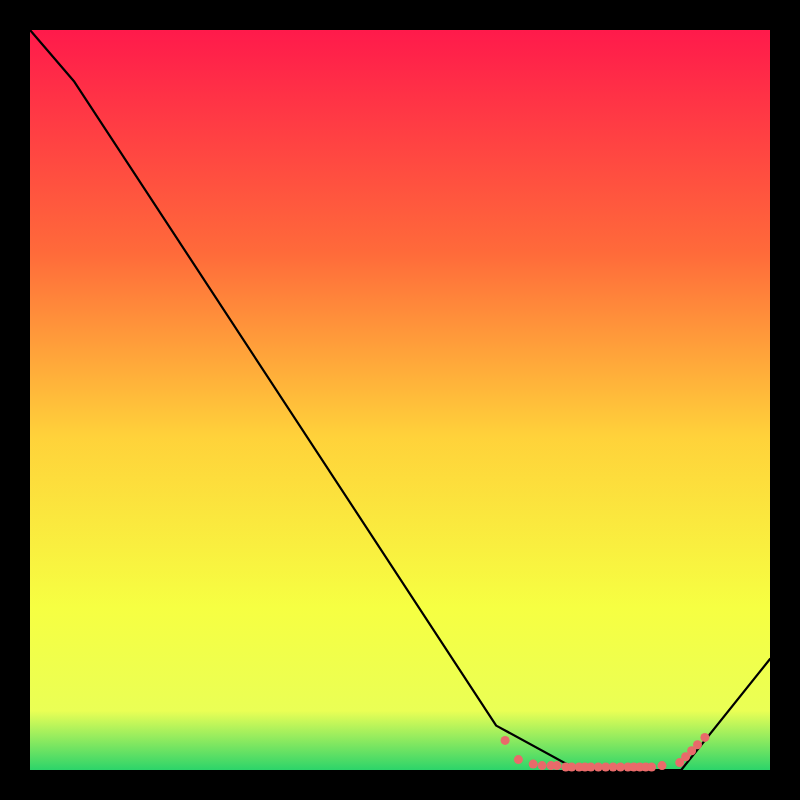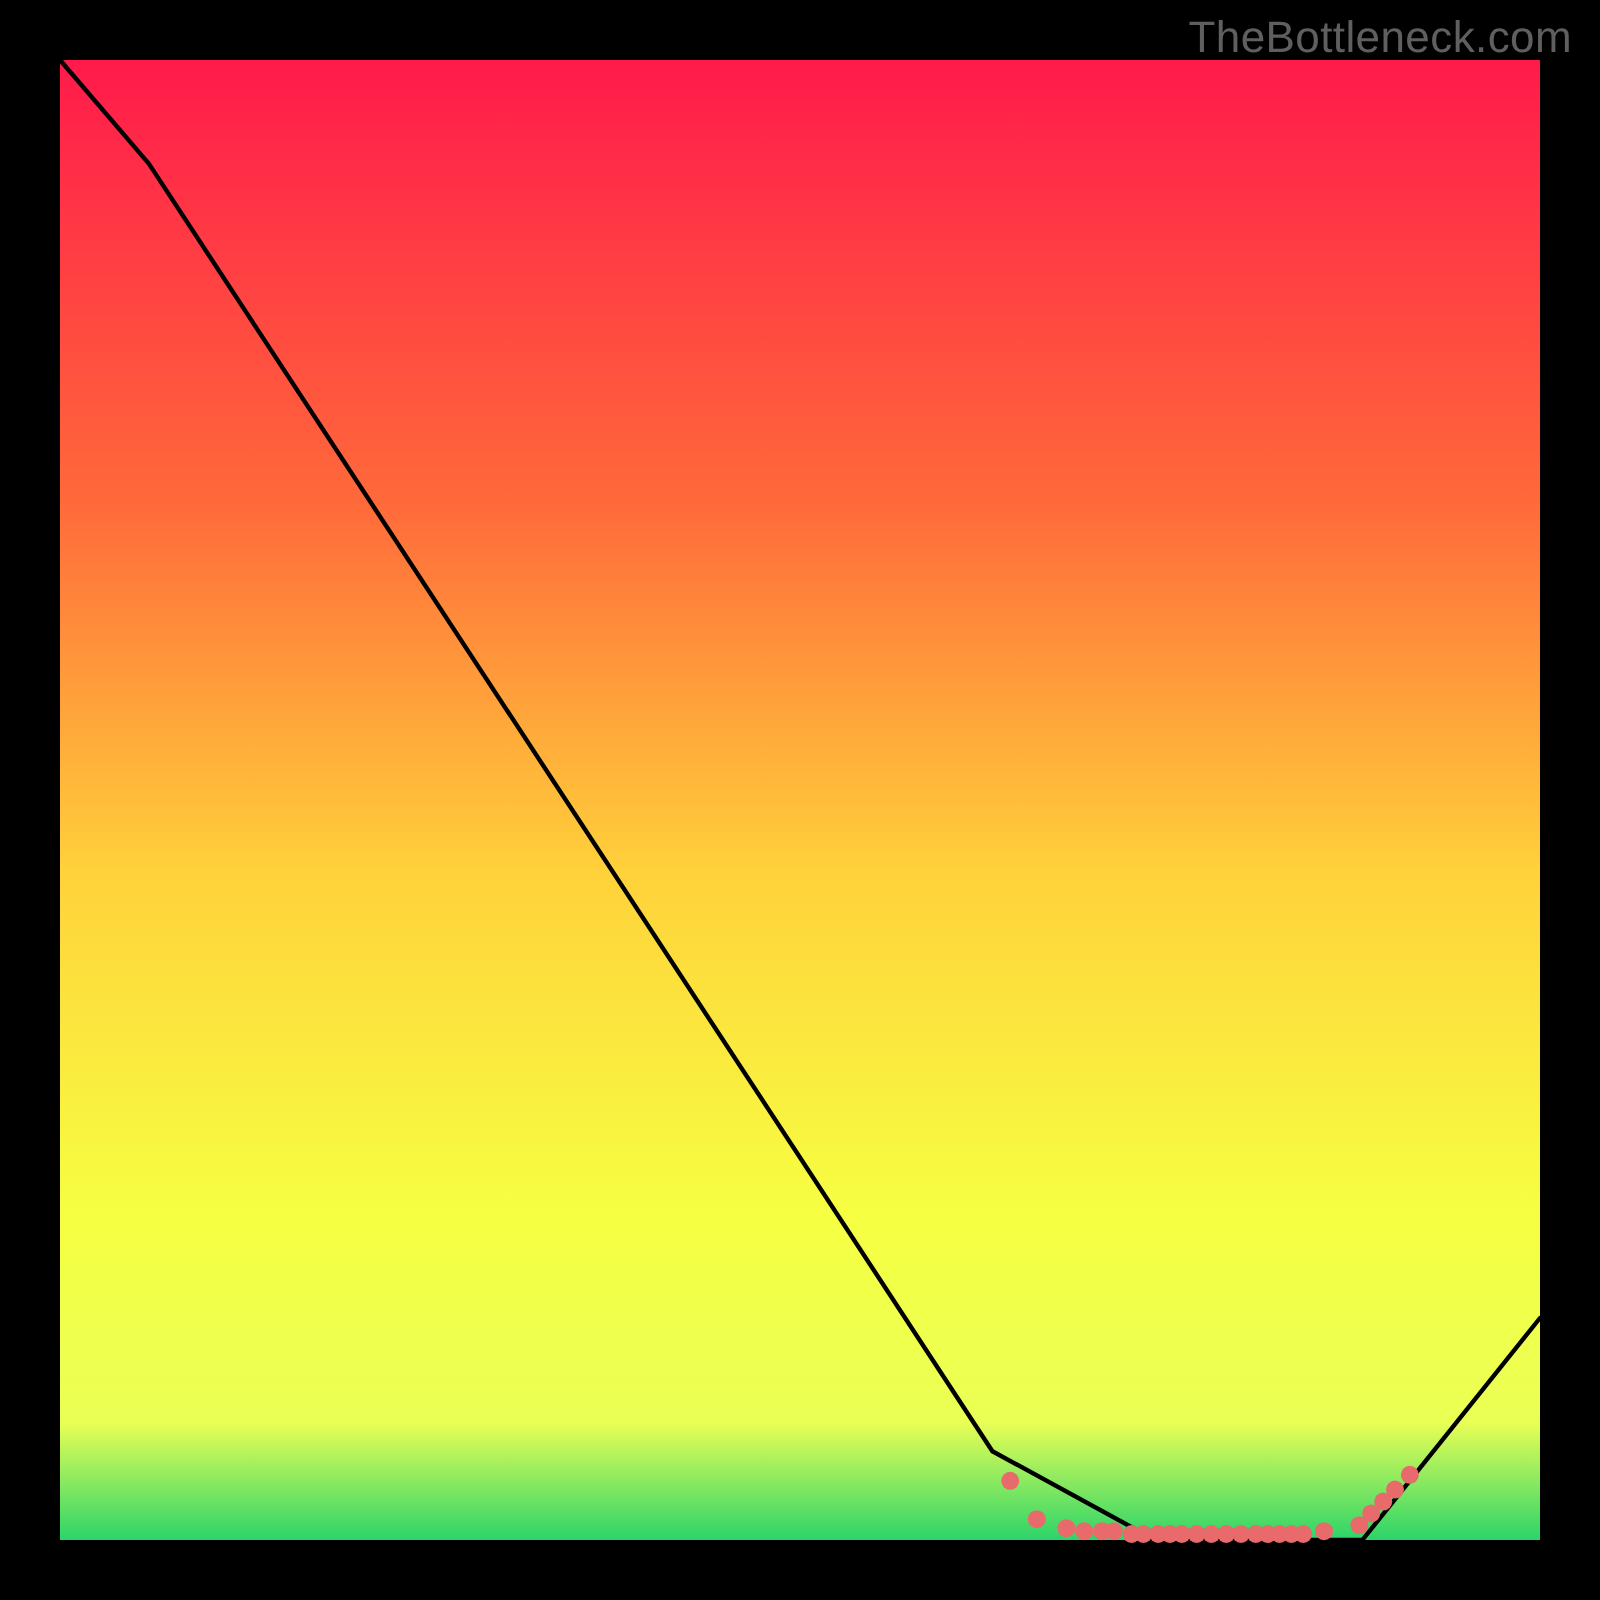--- a/index.html
+++ b/index.html
@@ -76,14 +76,13 @@
         <circle cx="651.6" cy="767.0" r="4.5" fill="#e96a6a"></circle>
         <circle cx="662.0" cy="765.6" r="4.5" fill="#e96a6a"></circle>
         <circle cx="679.7" cy="762.6" r="4.5" fill="#e96a6a"></circle>
         <circle cx="685.6" cy="756.7" r="4.5" fill="#e96a6a"></circle>
         <circle cx="691.6" cy="750.8" r="4.5" fill="#e96a6a"></circle>
         <circle cx="697.5" cy="744.8" r="4.5" fill="#e96a6a"></circle>
         <circle cx="704.9" cy="737.4" r="4.5" fill="#e96a6a"></circle>
       </g>
   </svg>
 
-  <div class="watermark">TheBottleneck.com</div>
 </div>
 
 </body></html>

